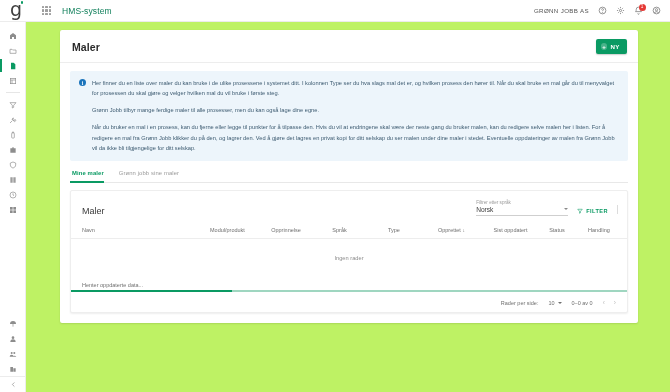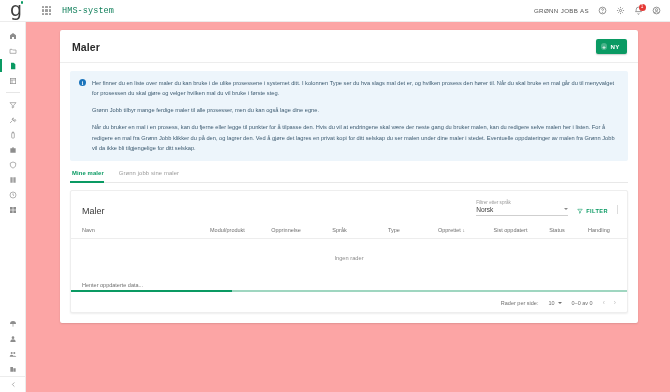--- a/index.html
+++ b/index.html
@@ -32,21 +32,20 @@
   }
   .grid-icon {
     margin-left: 10px; width: 9px; height: 9px;
     display: grid; grid-template-columns: repeat(3, 1fr);
     grid-template-rows: repeat(3, 1fr); gap: 1px;
   }
   .grid-icon i { background: #9e9e9e; border-radius: 0.5px; }
   .app-title {
     margin-left: 11px; font-size: 8.5px; color: #12805c; font-weight: 400;
     letter-spacing: .1px;
-    font-family: Liberation Mono, monospace;
   }
   .topbar-right {
     margin-left: auto; display: flex; align-items: center; gap: 9px;
     padding-right: 9px;
   }
   .org-name {
     font-size: 6.2px; color: #555; letter-spacing: .35px;
   }
   .tb-icon {
     width: 9px; height: 9px; position: relative; color: #757575;
@@ -85,21 +84,21 @@
   .collapse-row {
     border-top: 1px solid #ececec; width: 26px; height: 16px;
     display: flex; align-items: center; justify-content: center;
     color: #8d8d8d;
   }
   .collapse-row svg { width: 7px; height: 7px; }
 
   
   .main {
     position: absolute; top: 22px; left: 26px; width: 644px; height: 370px;
-    background: #fca5a5; overflow: hidden;
+    background: #bef264; overflow: hidden;
   }
   .card {
     position: absolute; top: 8px; left: 34px; width: 578px;
     background: #ffffff; border-radius: 2px;
     box-shadow: 0 1px 2px rgba(0,0,0,.10), 0 0 1px rgba(0,0,0,.08);
     padding: 0 0 10px 0;
   }
   .card-head {
     display: flex; align-items: center; justify-content: space-between;
     padding: 9px 11px 8px 12px; border-bottom: 1px solid #ededed;

